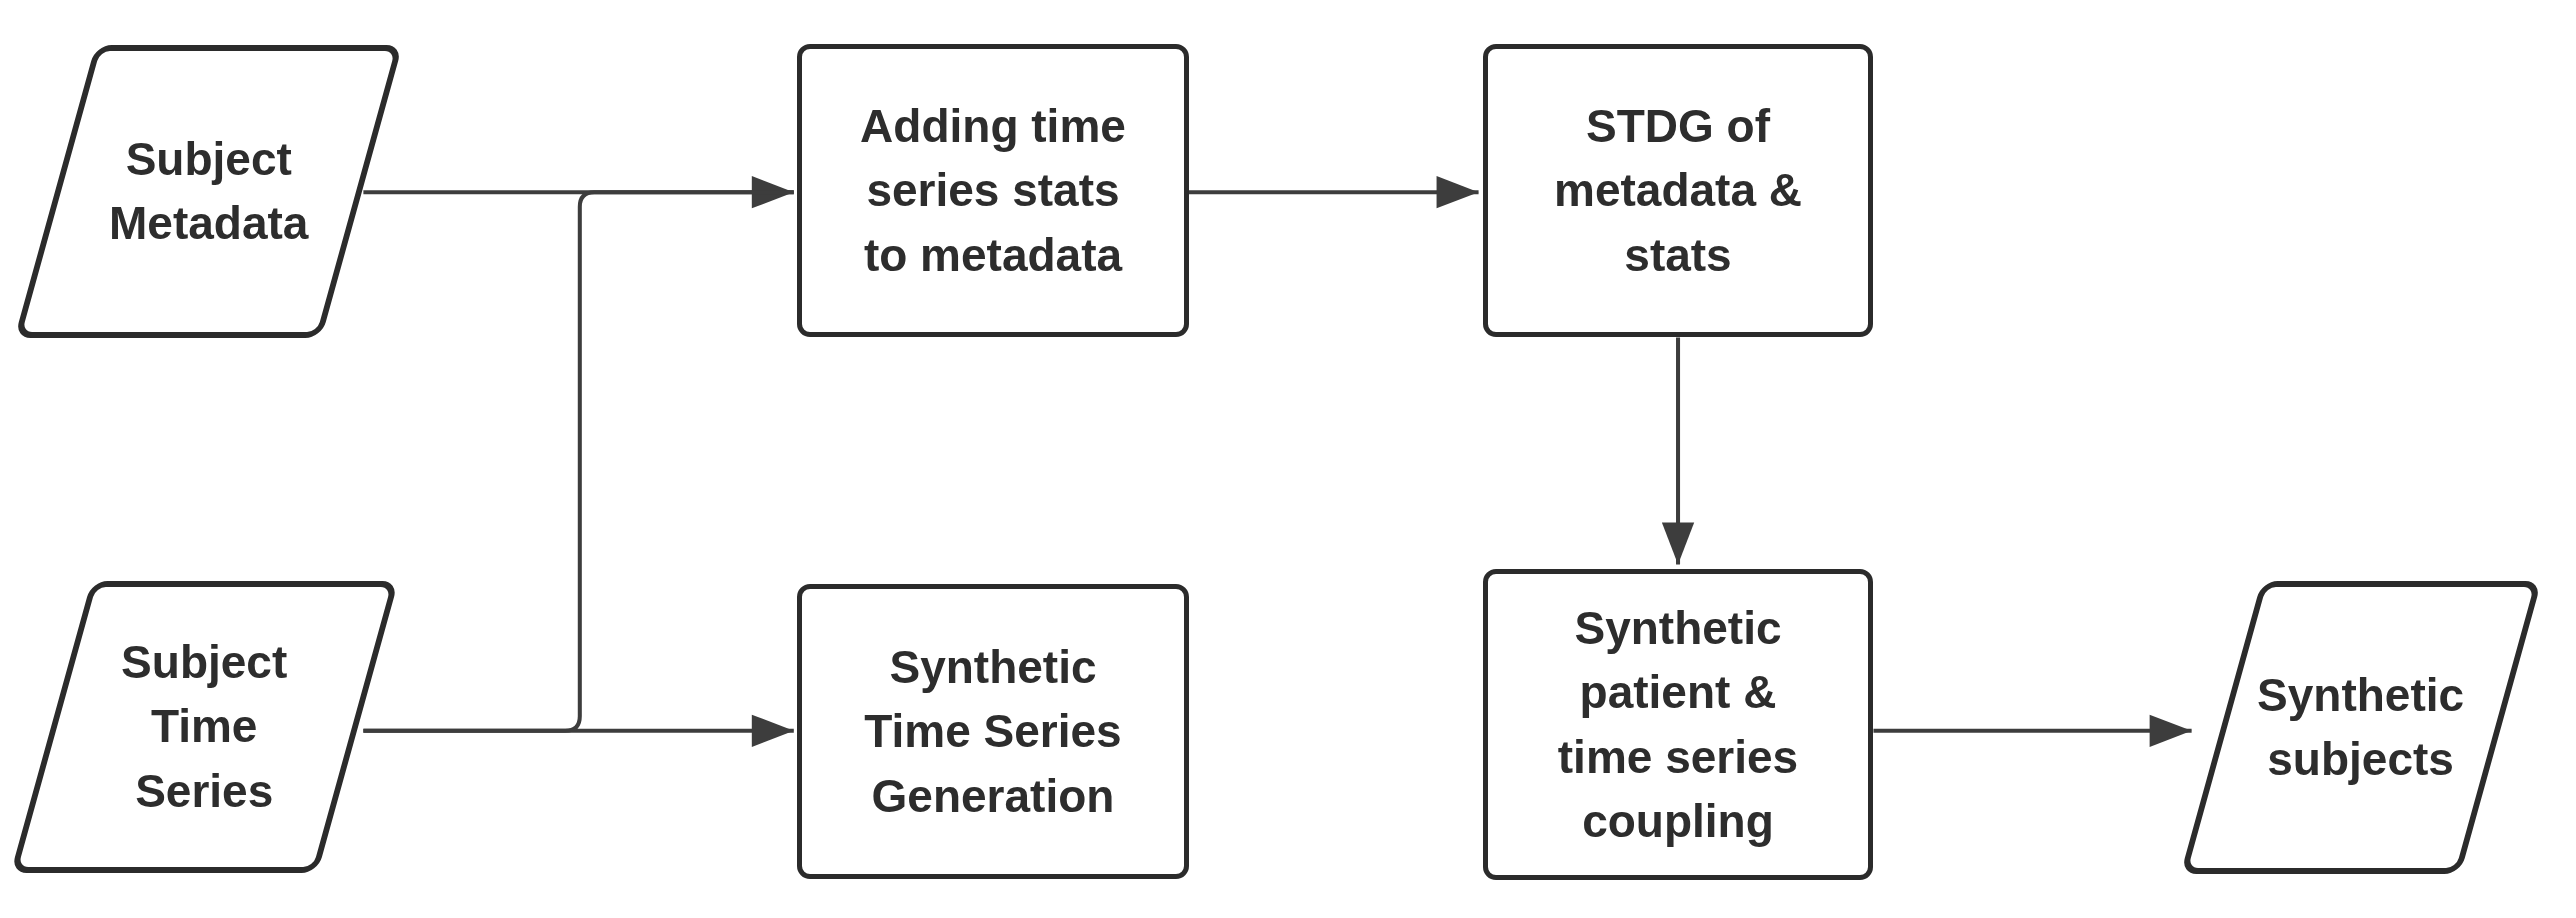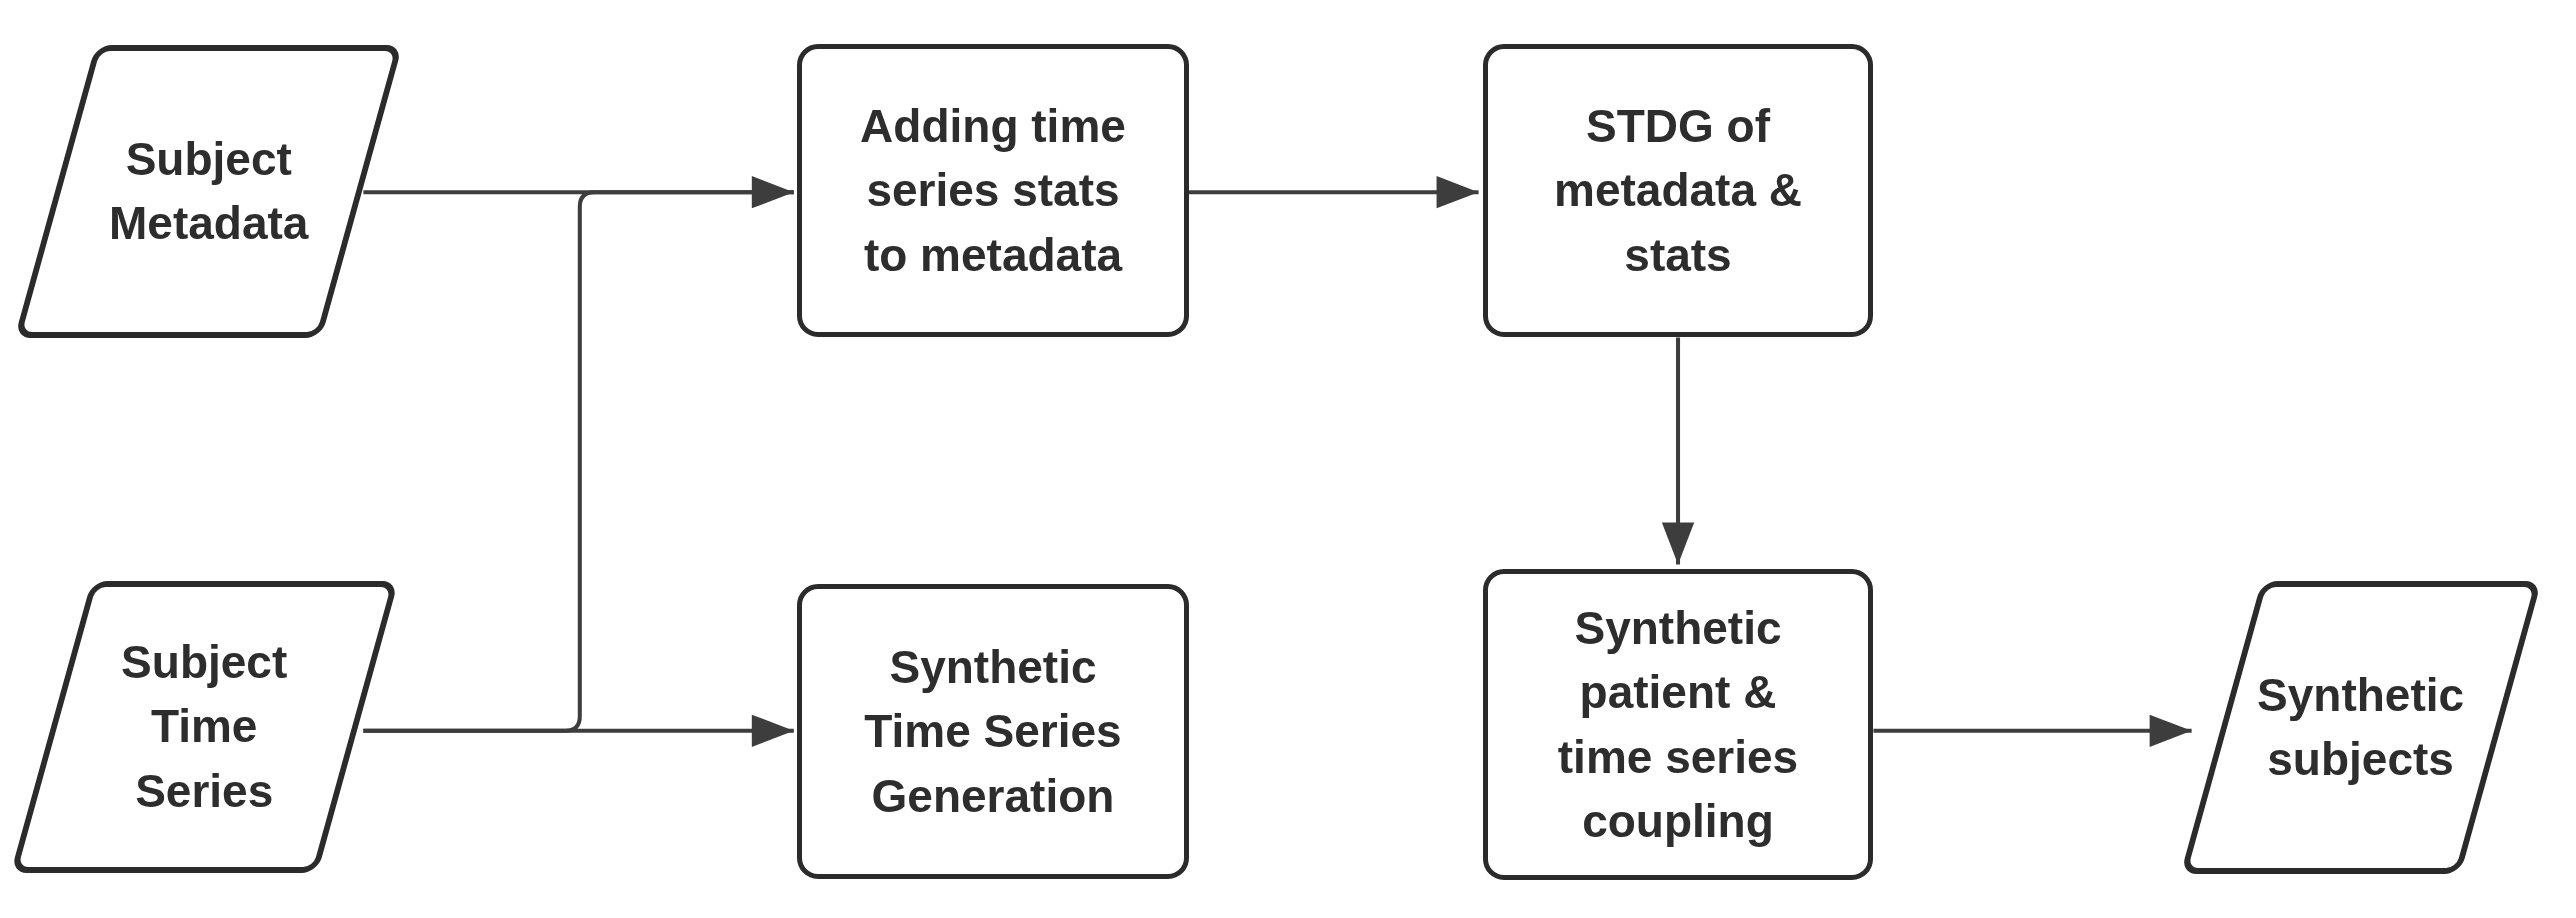--- a/index.html
+++ b/index.html
@@ -20,21 +20,21 @@
   .edges{position:absolute;left:0;top:0;width:100%;height:100%;}
   .edge{fill:none;stroke:var(--line);stroke-width:5px;}
   .arrow{marker-end:url(#arrowhead);}
   #arrowhead path{fill:var(--line);}
   .node{
     position:absolute;
     box-sizing:border-box;
     display:flex;align-items:center;justify-content:center;
     background:var(--fill);
     border:5.7px solid var(--ink);
-    border-radius:21px;
+    border-radius:13px;
     color:var(--text);
     font-weight:bold;
     font-size:46px;
     line-height:1.4;
     text-align:center;
   }
   .para{
     transform:skewX(-15.5deg);
     border-width:6.5px;
     border-radius:16px;

